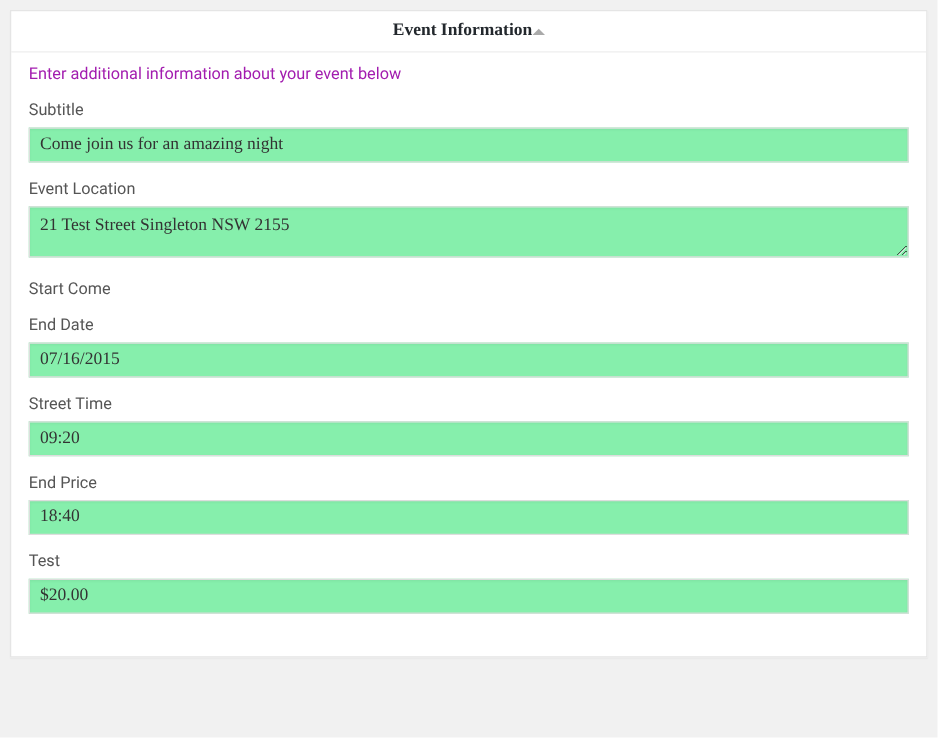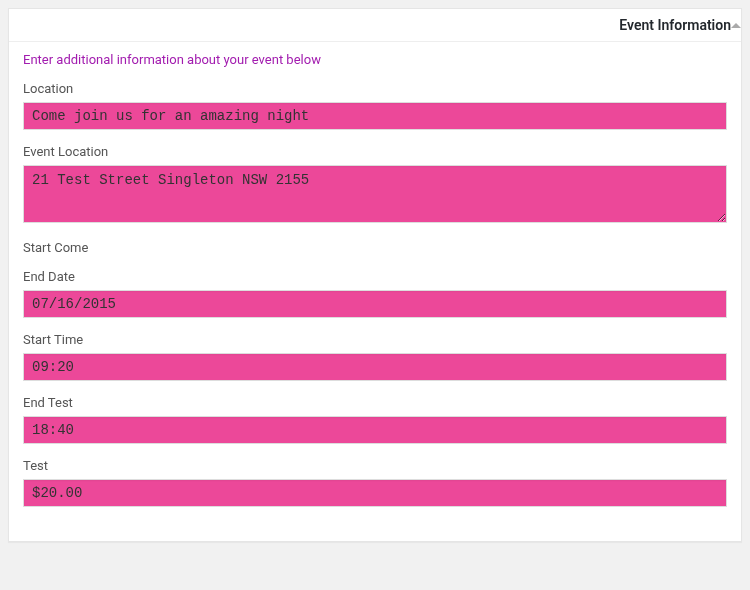--- a/index.html
+++ b/index.html
@@ -14,25 +14,26 @@
       font-size: 13px;
       color: #555;
     }
     .metabox {
       background: #fff;
       border: 1px solid #e5e5e5;
       box-shadow: 0 1px 1px rgba(0,0,0,0.04);
     }
     .metabox-header {
       border-bottom: 1px solid #eee;
-      padding: 8px 0;
+      padding: 8px 12px;
       display: flex;
-      justify-content: flex-end;
+      justify-content: center;
       align-items: center;
       cursor: pointer;
+      font-family: Liberation Serif, serif;
     }
     .metabox-title {
       font-size: 14px;
       font-weight: 600;
       color: #23282d;
     }
     .toggle-indicator {
       width: 0;
       height: 0;
       border-left: 5px solid transparent;
@@ -54,69 +55,69 @@
     .field-label {
       display: block;
       font-size: 13px;
       color: #555;
       margin-bottom: 6px;
     }
     .field-input {
       width: 100%;
       padding: 5px 8px;
       border: 1px solid #ddd;
-      background: #ec4899;
+      background: #86efac;
       font-size: 14px;
       color: #333;
-      font-family: Liberation Mono, monospace;
+      font-family: Liberation Serif, serif;
       box-shadow: inset 0 1px 2px rgba(0,0,0,0.05);
     }
     textarea.field-input {
       resize: both;
-      height: 58px;
+      height: 41px;
       line-height: 1.4;
     }
   </style>
 </head>
 <body>
 
 <div class="metabox">
   <div class="metabox-header">
     <span class="metabox-title">Event Information</span>
     <span class="toggle-indicator"></span>
   </div>
   <div class="metabox-body">
     <p class="description">Enter additional information about your event below</p>
 
     <div class="field-group">
-      <label class="field-label">Location</label>
+      <label class="field-label">Subtitle</label>
       <input type="text" class="field-input" value="Come join us for an amazing night" style="">
     </div>
 
     <div class="field-group">
       <label class="field-label">Event Location</label>
       <textarea class="field-input" style="">21 Test Street Singleton NSW 2155</textarea>
     </div>
 
     <div class="field-group">
       <label class="field-label">Start Come</label>
     </div>
 
     <div class="field-group">
       <label class="field-label">End Date</label>
       <input type="text" class="field-input" value="07/16/2015" style="">
     </div>
 
     <div class="field-group">
-      <label class="field-label">Start Time</label>
+      <label class="field-label">Street Time</label>
       <input type="text" class="field-input" value="09:20" style="">
     </div>
 
     <div class="field-group">
-      <label class="field-label">End Test</label>
+      <label class="field-label">End Price</label>
       <input type="text" class="field-input" value="18:40" style="">
     </div>
 
     <div class="field-group">
       <label class="field-label">Test</label>
       <input type="text" class="field-input" value="$20.00" style="">
     </div>
 
   </div>
 </div>

